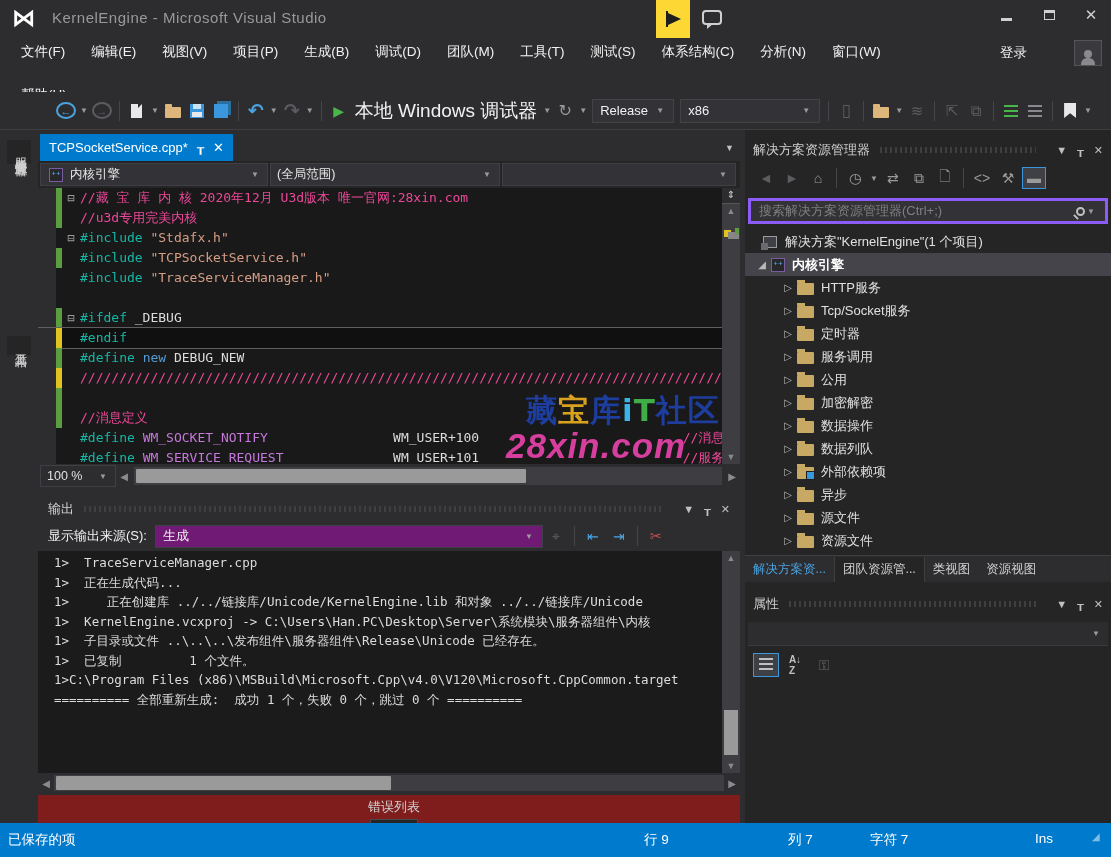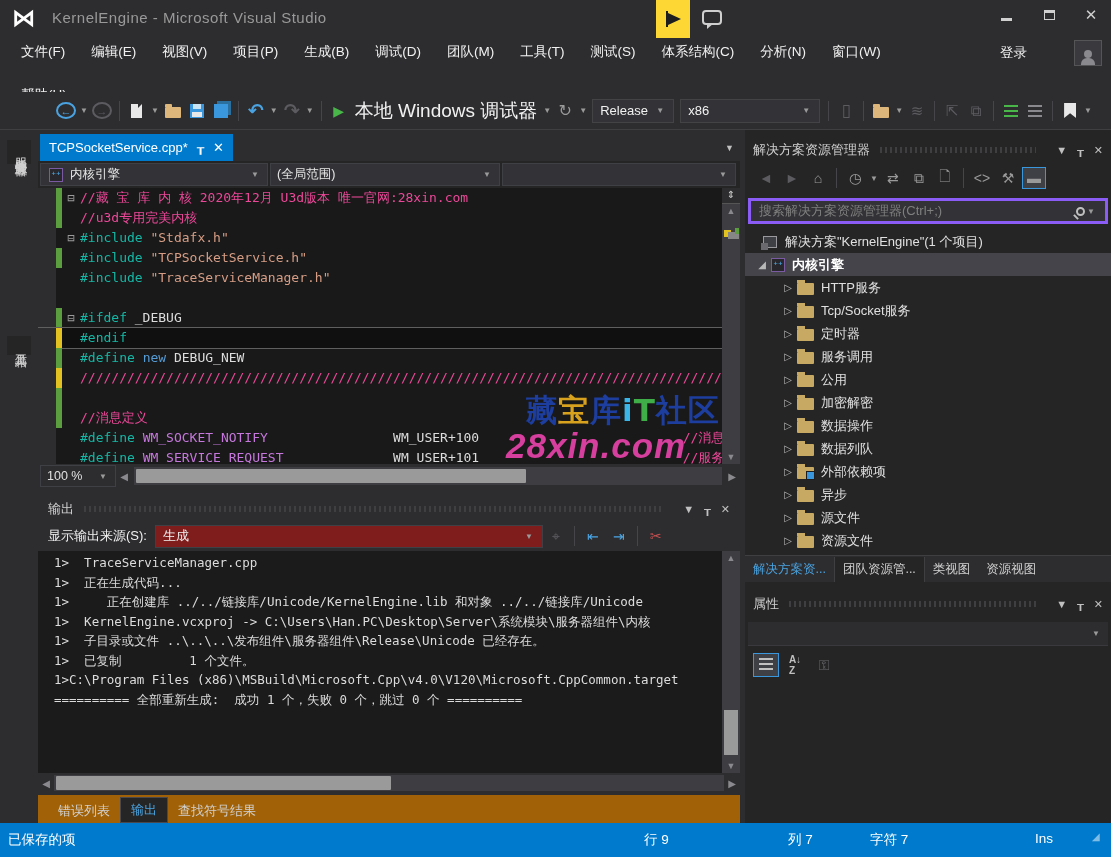--- a/index.html
+++ b/index.html
@@ -94,28 +94,28 @@
   .zoombox { width:76px; height:22px; background:#2d2d30; border:1px solid #3f3f46; color:#e0e0e0; font-size:12.5px; display:flex; align-items:center; padding:0 6px; margin-left:2px; }
   .hscroll { position:relative; flex:1; height:18px; background:#3e3e42; margin:0 2px; }
   .hthumb { position:absolute; top:2px; height:14px; background:#9a9a9a; border-radius:1px; }
   .harrow { color:#8a8a8e; font-size:10px; width:16px; text-align:center; }
 
   
   .out-header { position:absolute; left:38px; top:497px; width:702px; height:24px; background:#2d2d30; color:#d0d0d0; font-size:13px; display:flex; align-items:center; padding:0 10px; }
   .dots { flex:1; margin:0 10px; height:6px; background:repeating-linear-gradient(90deg,#3f3f42 0 2px, transparent 2px 5px); }
   .hdr-ctrl { color:#c0c0c0; font-size:11px; margin-left:10px; }
   .out-toolbar { position:absolute; left:38px; top:521px; width:702px; height:30px; background:#2d2d30; display:flex; align-items:center; font-size:13px; color:#f1f1f1; padding-left:10px; }
-  .out-combo { width:388px; height:23px; background:#7f1d1d; border:1px solid #3f3f46; display:flex; align-items:center; padding:0 7px; margin-left:8px; font-size:13px;gap:8px; }
+  .out-combo { width:388px; height:23px; background:#701a75; border:1px solid #3f3f46; display:flex; align-items:center; padding:0 7px; margin-left:8px; font-size:13px;gap:8px; }
   .out-text { position:absolute; left:38px; top:551px; width:684px; height:222px; background:#1b1b1c; overflow:hidden; padding:2px 0 0 16px; }
   .out-line { white-space:pre; font-family:"DejaVu Sans Mono","Liberation Mono",monospace; font-size:12.5px; line-height:19.5px; color:#dcdcdc; }
   .out-vscroll { position:absolute; left:722px; top:551px; width:18px; height:222px; background:#3e3e42; }
   .out-vthumb { position:absolute; left:2px; bottom:18px; width:14px; height:45px; background:#9a9a9a; }
   .out-hscroll { position:absolute; left:38px; top:773px; width:702px; height:20px; background:#2d2d30; display:flex; align-items:center; }
   .out-htrack { position:relative; flex:1; height:16px; background:#3e3e42; }
-  .bottom-tabs { position:absolute; left:38px; top:795px; width:702px; height:28px; background:#a16207; display:flex; align-items:flex-end; padding-left:10px; }
+  .bottom-tabs { position:absolute; left:38px; top:795px; width:702px; height:28px; background:#7f1d1d; display:flex; align-items:center; padding-left:10px;flex-direction:column; }
   .btab { font-size:13px; color:#d0d0d0; padding:3px 10px; }
   .btab.active { color:#4aa3e0; border:1px solid #4a4a4e; background:#252526; }
 
   
   .right-panel { position:absolute; left:745px; top:130px; width:366px; height:693px; background:#252526; }
   .se-header { position:absolute; left:0; top:8px; width:366px; height:24px; display:flex; align-items:center; padding:0 8px; font-size:13px; color:#d0d0d0; }
   .se-toolbar { position:absolute; left:0; top:32px; width:366px; height:32px; display:flex; align-items:center; padding-left:8px; }
   .se-ic { min-width:24px; height:22px; display:flex; align-items:center; justify-content:center; color:#9a9a9a; font-size:14px; margin:0 1px; }
   .se-ic.boxed { border:1px solid #3a96dd; background:#3f3f46; }
   .se-search { position:absolute; left:3px; top:68px; width:360px; height:26px; background:#333337; border:3px solid #8b5cf6; color:#7f7f7f; font-size:13px; display:flex; align-items:center; padding:0 8px; }

